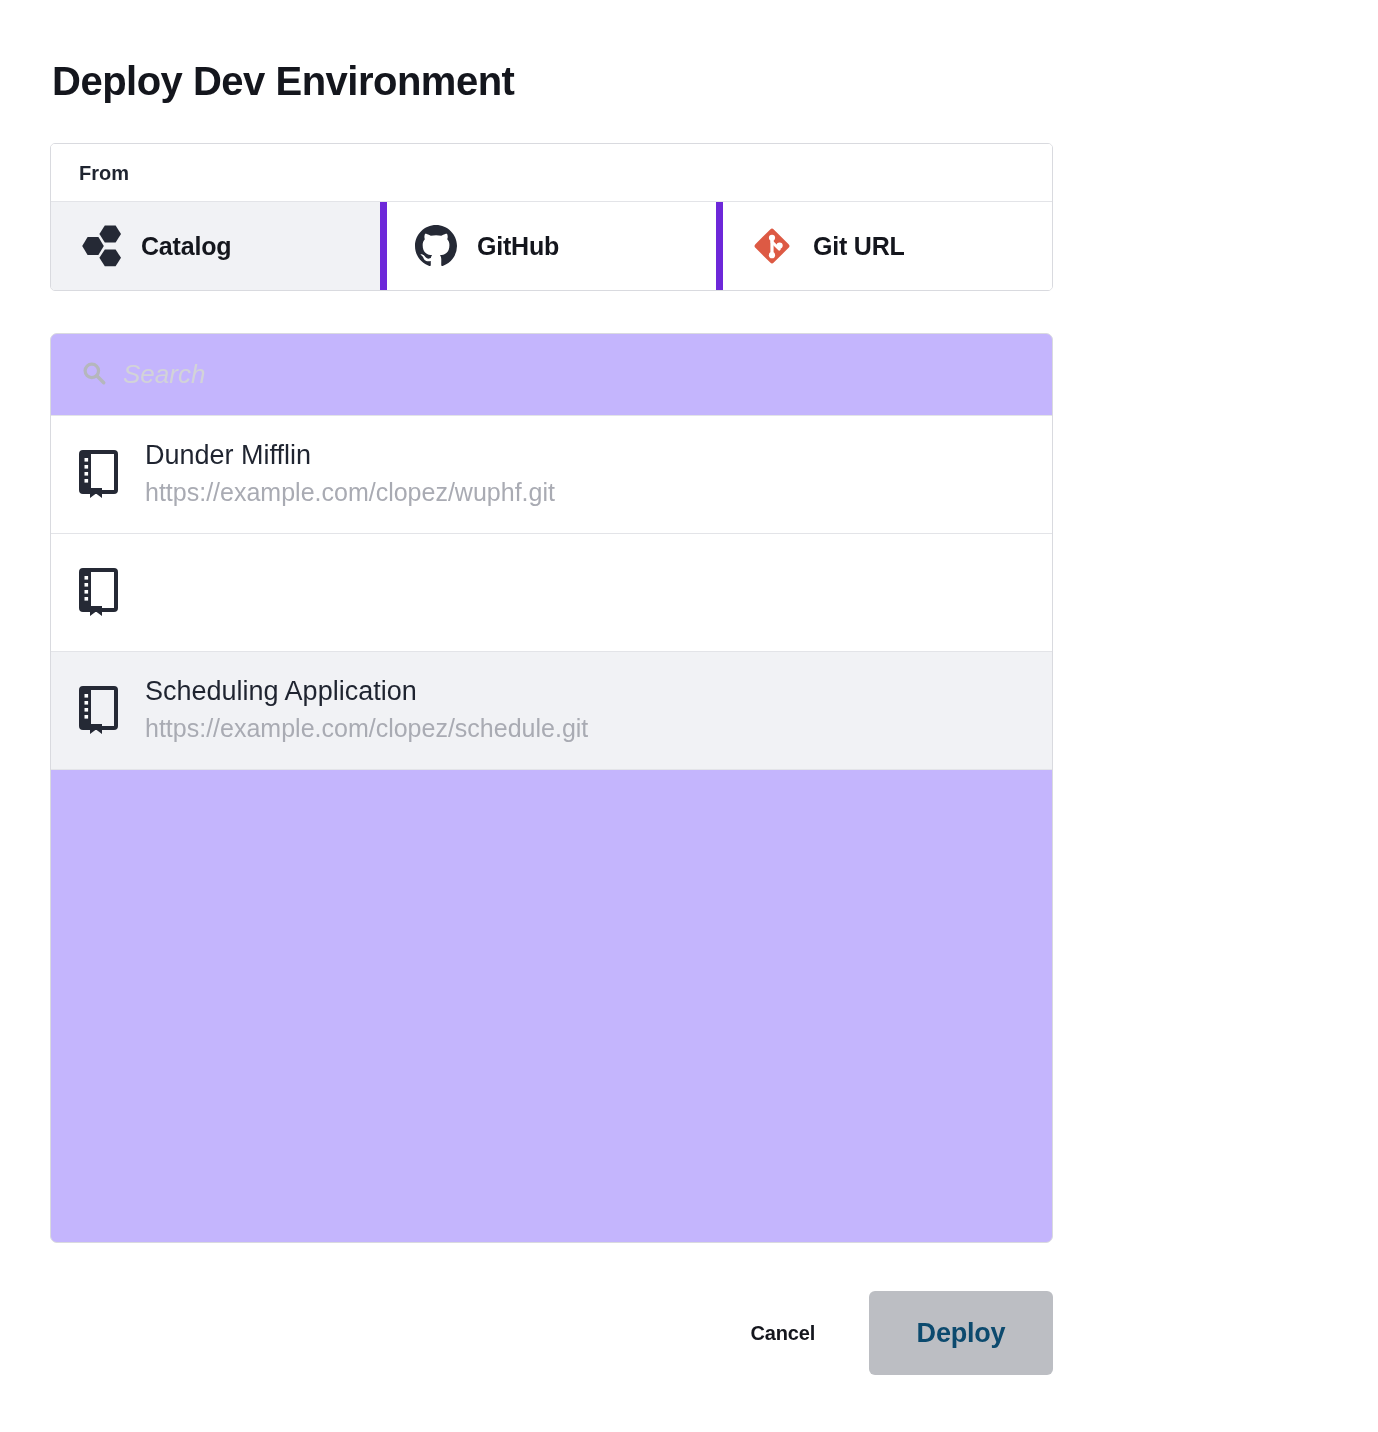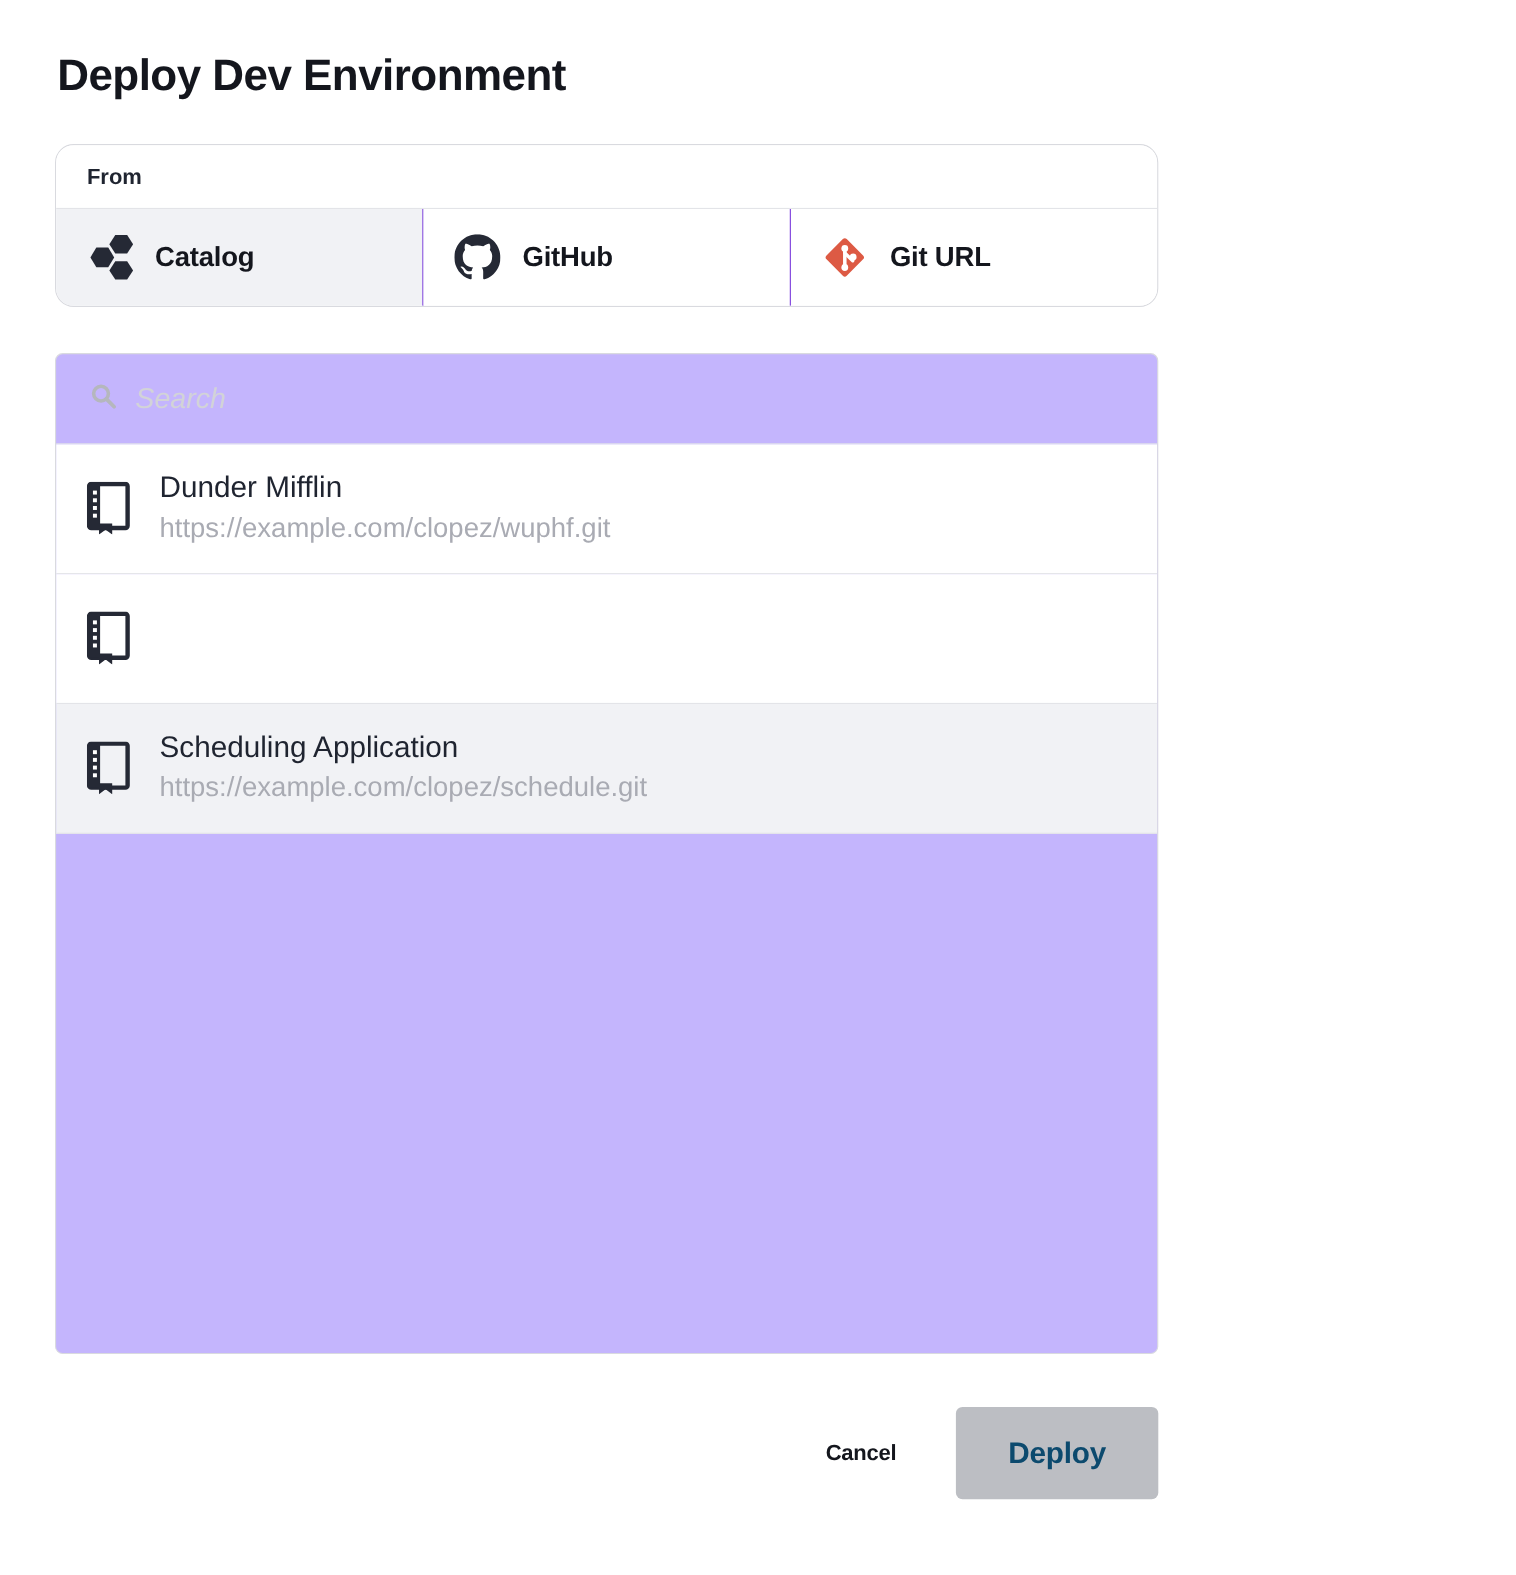--- a/index.html
+++ b/index.html
@@ -13,40 +13,40 @@
     height: 1432px;
     font-family: "Liberation Sans", sans-serif;
     color: #1f2430;
     -webkit-font-smoothing: antialiased;
   }
 
   .dialog {
     position: relative;
     width: 1103px;
     height: 1432px;
-    padding: 0 50px;
+    padding: 12px 50px;
   }
 
   
   .page-title {
     font-size: 40px;
     font-weight: bold;
     letter-spacing: -0.5px;
     color: #14161d;
     padding-top: 45px;
     padding-bottom: 0;
     margin: 0 0 0 2px;
     line-height: 1.2;
   }
 
   
   .from-card {
     margin-top: 38px;
     border: 1px solid #d9dadf;
-    border-radius: 17px;
+    border-radius: 5px;
     overflow: hidden;
     background: #fff;
   }
   .from-label {
     font-size: 20px;
     font-weight: bold;
     color: #1f2430;
     padding: 18px 28px 16px 28px;
     border-bottom: 1px solid #e3e4e8;
     background: #fff;
@@ -55,21 +55,21 @@
     display: flex;
     height: 88px;
   }
   .tab {
     flex: 1 1 0;
     display: flex;
     align-items: center;
     gap: 20px;
     padding-left: 28px;
     background: #ffffff;
-    border-right: 1px solid #6d28d9;
+    border-right: 7px solid #6d28d9;
     cursor: pointer;
   }
   .tab:last-child { border-right: none; }
   .tab.selected { background: #f1f2f5; }
   .tab-label {
     font-size: 25px;
     font-weight: bold;
     color: #14161d;
     letter-spacing: -0.2px;
   }

